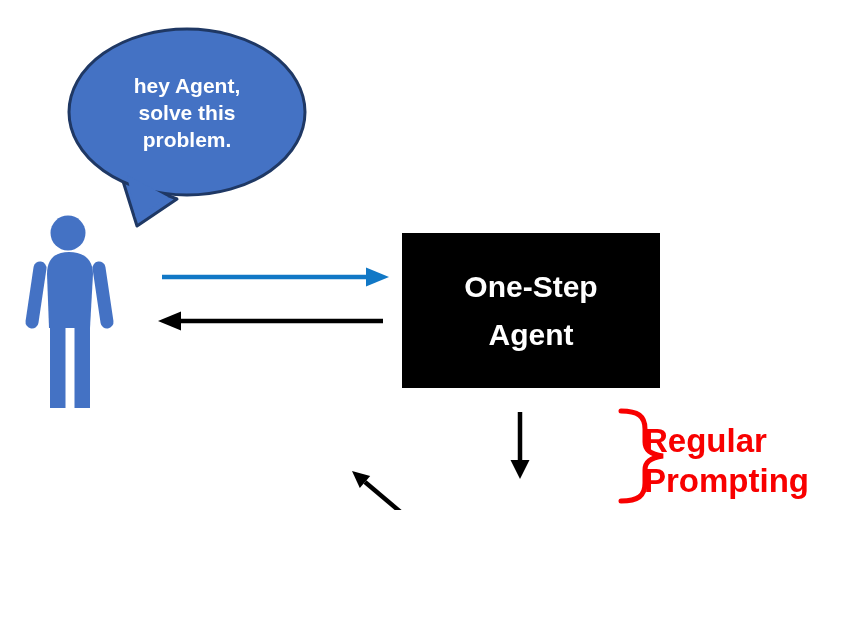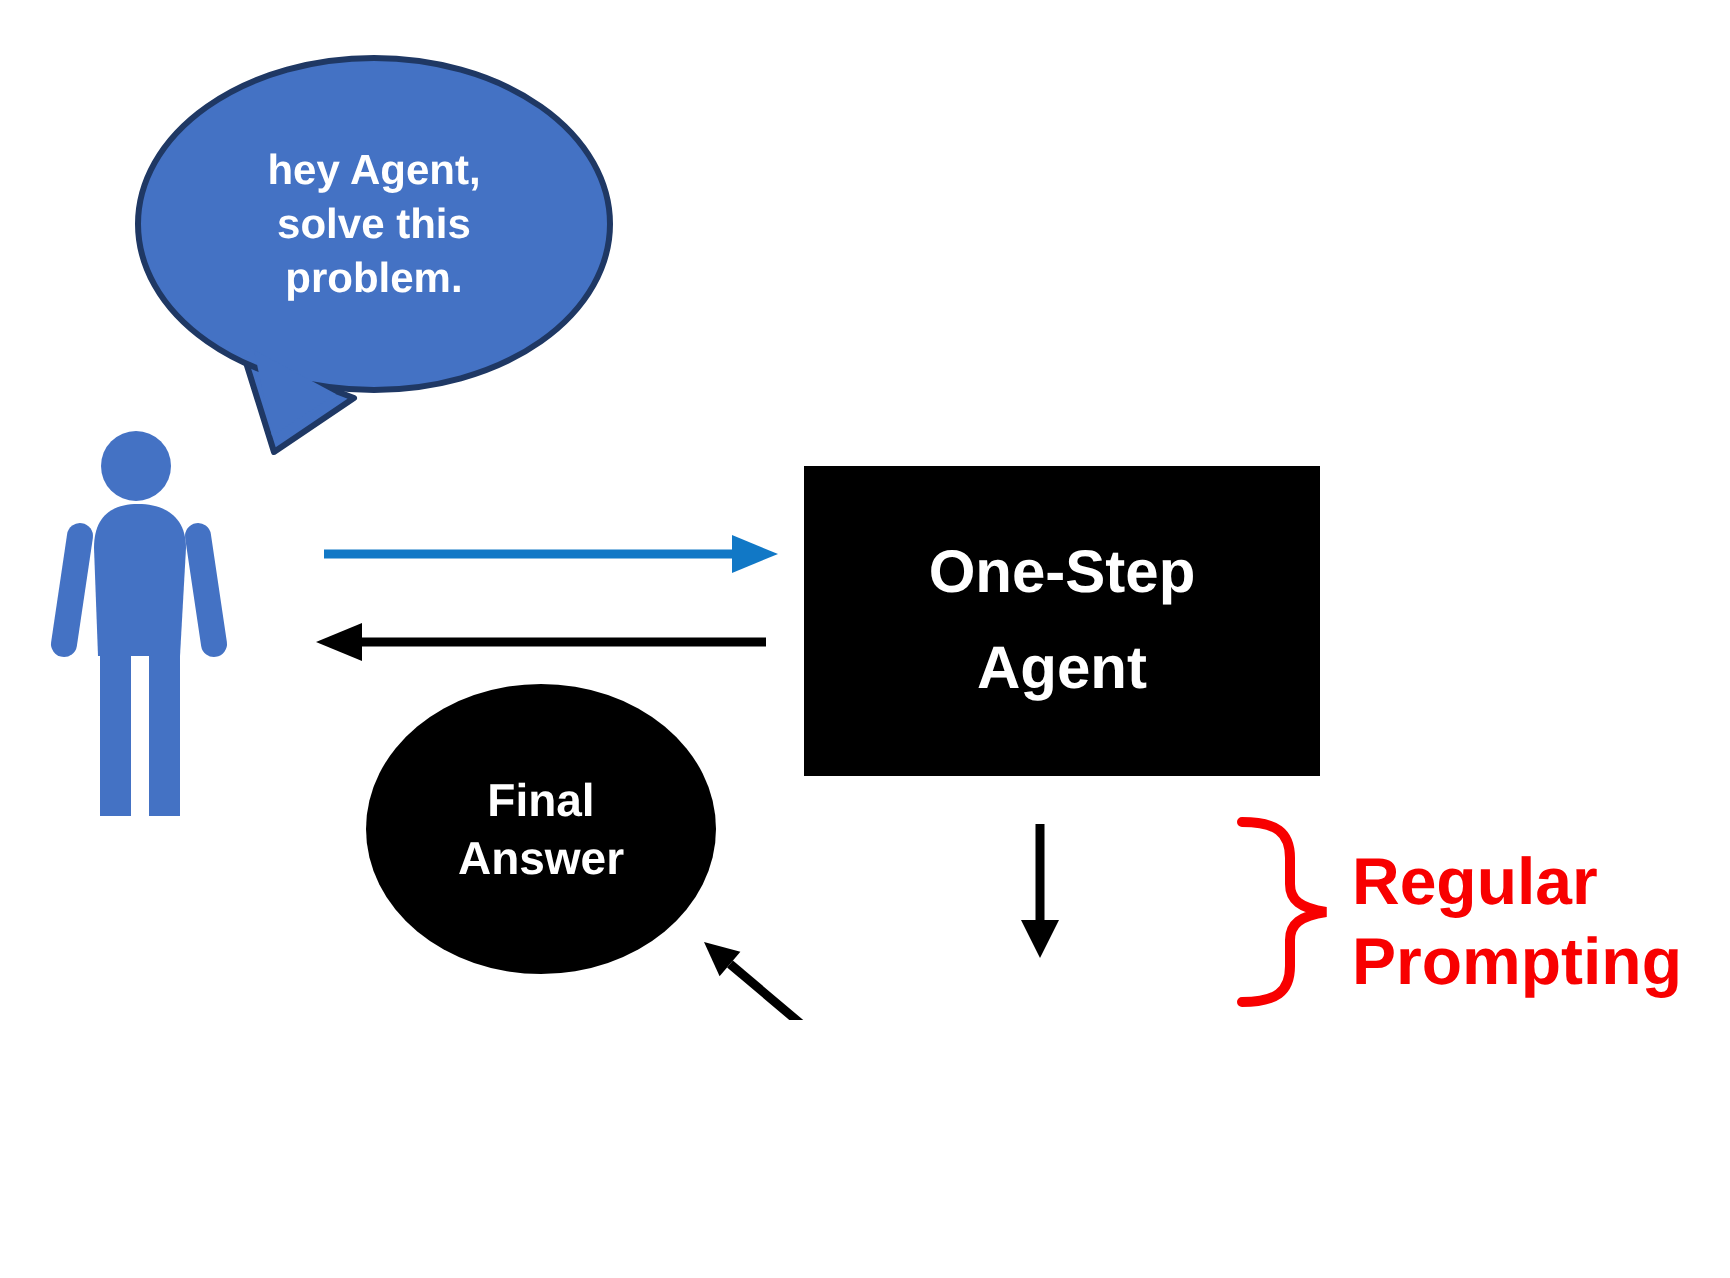--- a/index.html
+++ b/index.html
@@ -25,21 +25,21 @@
     left:183px;top:342px;width:175px;height:145px;border-radius:50%;
     background:var(--node_fill,#000);color:var(--node_text,#fff);
     font-size:23px;line-height:29px;
   }
   .tool-ellipse{
     left:435px;top:483px;width:170px;height:142px;border-radius:50%;
     background:var(--node_fill,#000);color:var(--node_text,#fff);
     font-size:23px;line-height:29px;
   }
   .red-label{
-    position:absolute;left:676px;top:421px;
+    position:absolute;left:644px;top:421px;
     color:var(--annotation_red,#f80000);font-weight:bold;
     font-size:33px;line-height:40px;white-space:pre-line;text-align:left;
   }
 </style>
 </head>
 <body>
 
 <div id="canvas">
 
   <svg id="shapes" width="865" height="639" viewBox="0 0 865 639">
@@ -83,20 +83,18 @@
              C 650 458 645 462 645 470 L 645 483 C 645 496 638 501 621 501" style="fill:none;stroke:var(--annotation_red);stroke-width:5;stroke-linecap:round"></path>
   </svg>
 
   <div class="node-label bubble-text">hey Agent,
 solve this
 problem.</div>
 
   <div class="node-label agent-box">One-Step
 Agent</div>
 
-  <div class="node-label final-ellipse">Final
-Answer</div>
 
 
   <div class="red-label">Regular
 Prompting</div>
 
 </div>
 
 </body></html>

